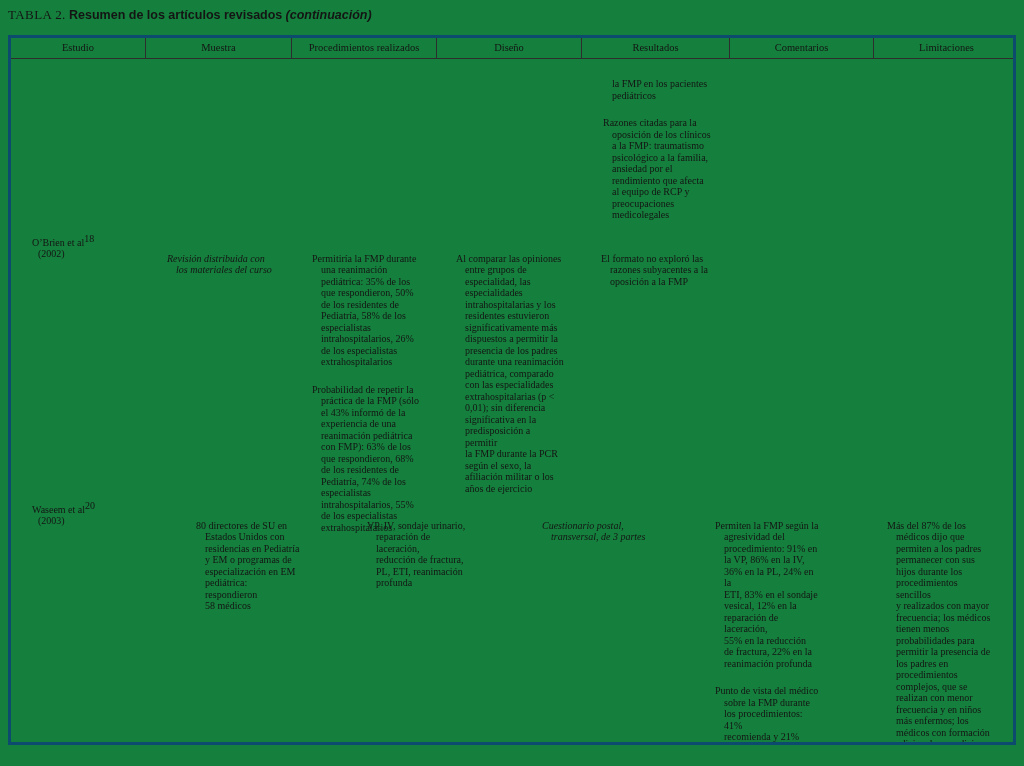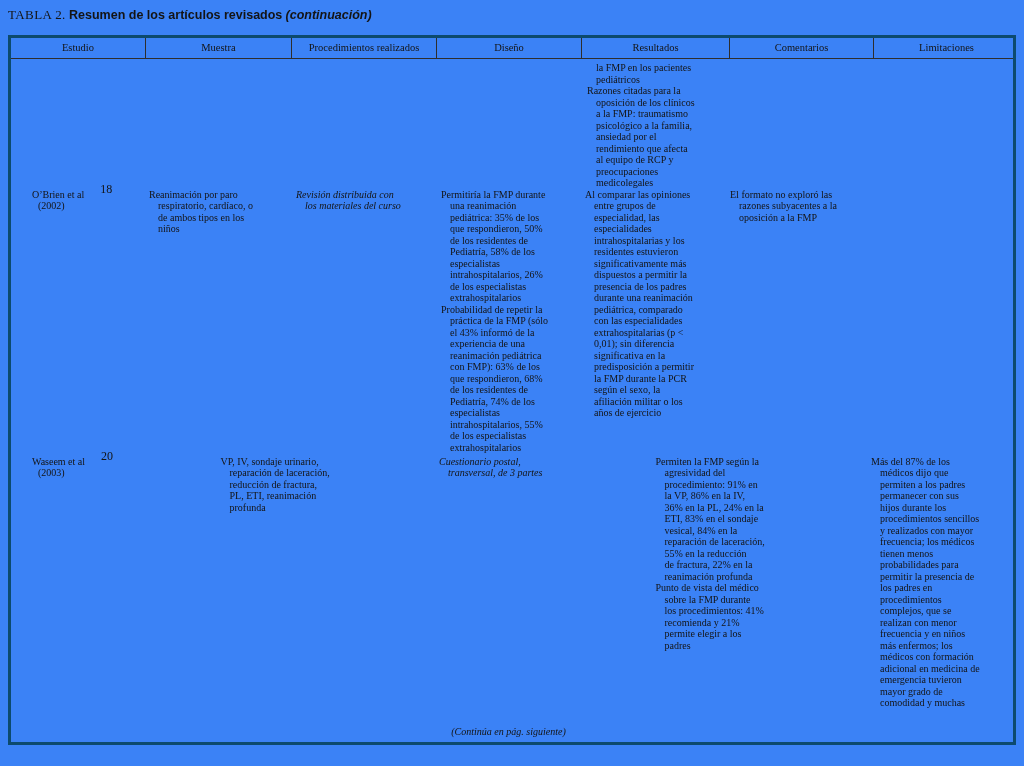--- a/index.html
+++ b/index.html
@@ -1,18 +1,18 @@
 <!DOCTYPE html>
 <html lang="es"><head>
 <meta charset="utf-8">
 <style>
   html,body { margin:0; padding:0; background:#ffffff; }
   body { width:1024px; height:766px; position:relative; color:#141414;
          font-family:"Liberation Serif","DejaVu Serif",serif; }
-  .page { position:absolute; inset:0; background:#3b82f6; }
+  .page { position:absolute; inset:0; background:#15803d; }
 
   .caption { position:absolute; left:8px; top:7px; font-size:13px; white-space:nowrap; }
   .caption .t-prefix { font-family:"Liberation Serif",serif; font-weight:normal; letter-spacing:.4px; }
   .caption .t-main   { font-family:"Liberation Sans",sans-serif; font-weight:bold; font-size:12.5px; }
   .caption .t-suffix { font-family:"Liberation Sans",sans-serif; font-weight:bold; font-style:italic; font-size:12.5px; }
 
   .table { position:absolute; left:8px; top:35px; width:1008px; height:710px;
            border:3px solid #0c4a6e; box-sizing:border-box;
            display:flex; flex-direction:column; }
 
@@ -31,26 +31,26 @@
   .r1 { min-height:267px; } .r2 { min-height:253px;justify-content:space-between; }
 
   .td { box-sizing:border-box; font-size:10px; line-height:11.5px; padding-right:2px; }
   .td.cell-muestra        { padding-left:16px; }
   .td.cell-procedimientos { padding-left:13px; }
   .td.cell-diseno         { padding-left:15px;font-style:italic; }
   .td.cell-resultados     { padding-left:15px; }
   .td.cell-comentarios    { padding-left:11px; }
   .td.cell-limitaciones   { padding-left:12px; }
 
-  .para { white-space:pre-line; text-indent:-9px; margin:0; }
+  .para { white-space:pre-line; text-indent:-9px; margin:16px; }
   .para.cont { text-indent:0; }
 
   .study-author { padding-left:21px; }
   .study-year   { padding-left:27px; }
-  sup { font-size:12px; line-height:0; vertical-align:super;margin-left:16px; }
+  sup { font-size:10px; line-height:0; vertical-align:super; }
 
   .footer-note { margin-top:auto; text-align:center; font-style:italic; font-size:10px;
                  padding:0 7px 5px 0; }
 </style>
 </head>
 <body>
 
 <div class="page">
 
   <div class="caption">
@@ -92,26 +92,20 @@
 medicolegales</div>
         </div>
         <div class="td c5"></div>
         <div class="td c6"></div>
       </div>
 
       <div class="trow r1">
         <div class="td c0">
           <div class="study-author"><span>O’Brien et al</span><sup>18</sup></div>
           <div class="study-year">(2002)</div>
-        </div>
-        <div class="td c2 cell-procedimientos">
-          <div class="para">Reanimación por paro
-respiratorio, cardíaco, o
-de ambos tipos en los
-niños</div>
         </div>
         <div class="td c3 cell-diseno">
           <div class="para">Revisión distribuida con
 los materiales del curso</div>
         </div>
         <div class="td c4 cell-resultados">
           <div class="para">Permitiría la FMP durante
 una reanimación
 pediátrica: 35% de los
 que respondieron, 50%
@@ -162,39 +156,48 @@
 razones subyacentes a la
 oposición a la FMP</div>
         </div>
       </div>
 
       <div class="trow r2">
         <div class="td c0">
           <div class="study-author"><span>Waseem et al</span><sup>20</sup></div>
           <div class="study-year">(2003)</div>
         </div>
+        <div class="td c1 cell-muestra">
+          <div class="para">80 directores de SU en
+Estados Unidos con
+residencias en Pediatría
+y EM o programas de
+especialización en EM
+pediátrica: respondieron
+58 médicos</div>
+        </div>
         <div class="td c2 cell-procedimientos">
           <div class="para">VP, IV, sondaje urinario,
 reparación de laceración,
 reducción de fractura,
 PL, ETI, reanimación
 profunda</div>
         </div>
         <div class="td c3 cell-diseno">
           <div class="para">Cuestionario postal,
 transversal, de 3 partes</div>
         </div>
         <div class="td c4 cell-resultados">
           <div class="para">Permiten la FMP según la
 agresividad del
 procedimiento: 91% en
 la VP, 86% en la IV,
 36% en la PL, 24% en la
 ETI, 83% en el sondaje
-vesical, 84% en la
+vesical, 12% en la
 reparación de laceración,
 55% en la reducción
 de fractura, 22% en la
 reanimación profunda</div>
           <div class="para">Punto de vista del médico
 sobre la FMP durante
 los procedimientos: 41%
 recomienda y 21%
 permite elegir a los
 padres</div>

